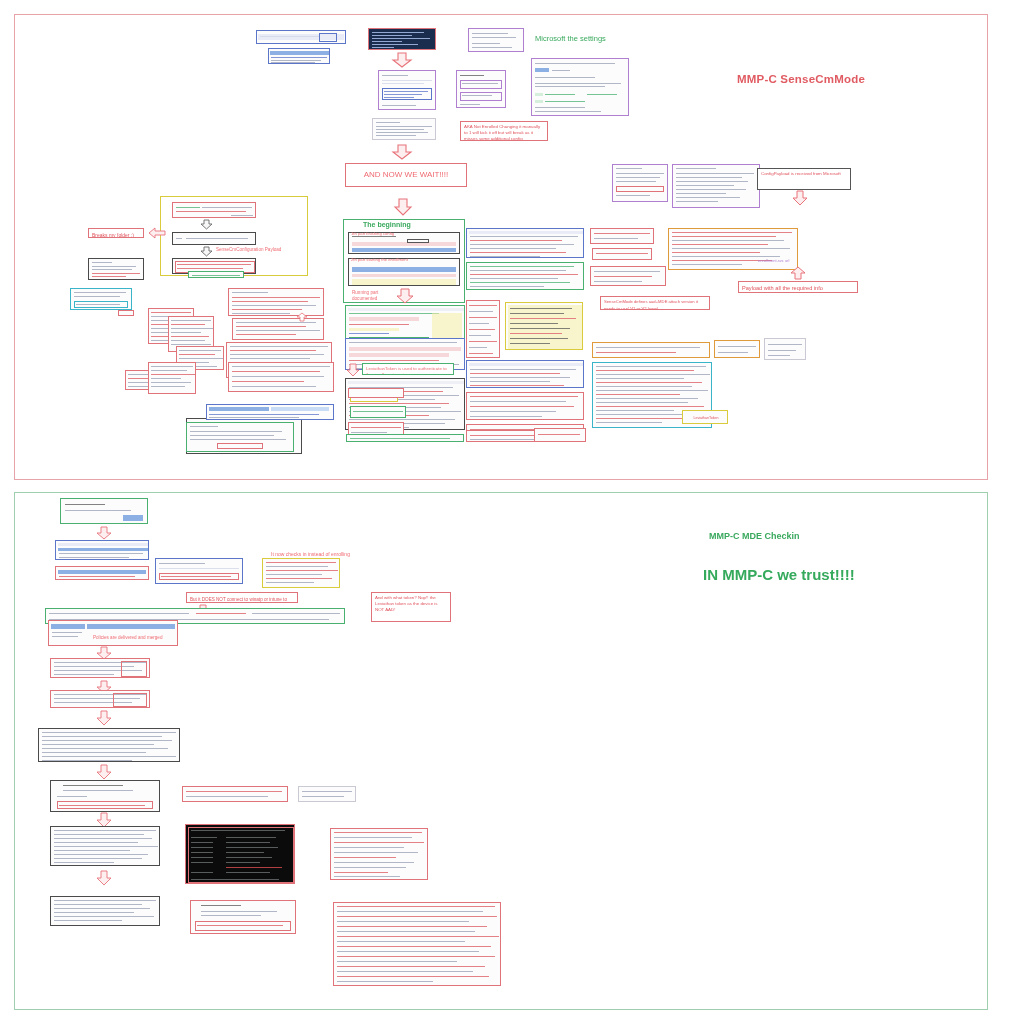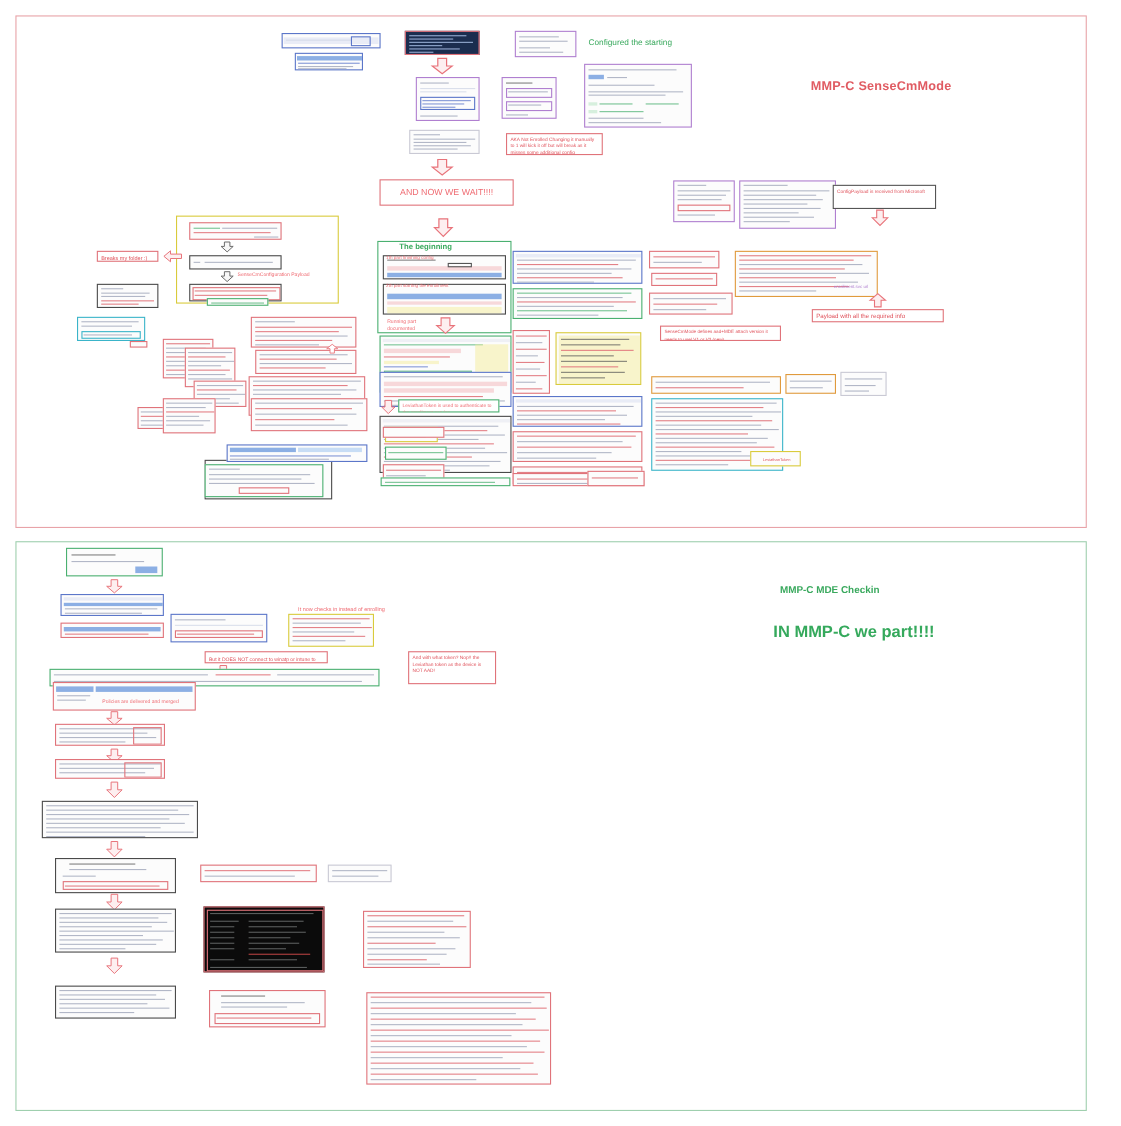--- a/index.html
+++ b/index.html
@@ -179,21 +179,21 @@
     <div class="ln navyln" style="left:3px;top:15px;width:46px;"></div>
     <div class="ln navyln" style="left:3px;top:18px;width:22px;"></div>
   </div>
   <div class="shot p" style="left:468px;top:28px;width:56px;height:24px;">
     <div class="ln" style="left:3px;top:4px;width:36px;"></div>
     <div class="ln" style="left:3px;top:8px;width:44px;"></div>
     <div class="ln" style="left:3px;top:14px;width:28px;"></div>
     <div class="ln" style="left:3px;top:18px;width:40px;"></div>
   </div>
 
-  <div class="lbl" id="lbl-configured" style="left:535px;top:34px;font-size:7.5px;color:#3aa95e;">Configured the starting</div>
+  <div class="lbl" id="lbl-configured" style="left:535px;top:34px;font-size:7.5px;color:#3aa95e;">Microsoft the settings</div>
 
   <div class="shot p" style="left:531px;top:58px;width:98px;height:58px;">
     <div class="ln" style="left:3px;top:4px;width:80px;"></div>
     <div class="band blue" style="left:3px;top:9px;width:14px;height:4px;"></div>
     <div class="ln" style="left:20px;top:11px;width:18px;"></div>
     <div class="ln" style="left:3px;top:18px;width:60px;"></div>
     <div class="ln" style="left:3px;top:24px;width:86px;"></div>
     <div class="ln" style="left:3px;top:27px;width:70px;"></div>
     <div class="band grn" style="left:3px;top:34px;width:8px;height:3px;"></div>
     <div class="ln gg" style="left:13px;top:35px;width:30px;"></div>
@@ -659,21 +659,21 @@
   <div class="shot g" style="left:186px;top:422px;width:108px;height:30px;">
     <div class="ln" style="left:3px;top:3px;width:28px;"></div>
     <div class="ln" style="left:3px;top:8px;width:92px;"></div>
     <div class="ln" style="left:3px;top:12px;width:84px;"></div>
     <div class="ln" style="left:3px;top:16px;width:96px;"></div>
     <div class="box-ol" style="left:30px;top:20px;width:46px;height:6px;"></div>
   </div>
 
   <div class="panel" id="panel-checkin"></div>
   <div class="panel-title" id="title-checkin">MMP-C MDE Checkin</div>
-  <div class="panel-title" id="title-trust">IN MMP-C we part!!!!</div>
+  <div class="panel-title" id="title-trust">IN MMP-C we trust!!!!</div>
 
   <div class="shot g" style="left:60px;top:498px;width:88px;height:26px;">
     <div class="ln kk" style="left:4px;top:5px;width:40px;"></div>
     <div class="ln" style="left:4px;top:11px;width:66px;"></div>
     <div class="band blue" style="left:62px;top:16px;width:20px;height:6px;"></div>
   </div>
   <div class="fatarrow" style="left:96px;top:526px;">
     <svg width="16" height="14" viewBox="0 0 16 14">
         <path d="M5,1 L11,1 L11,7 L15,7 L8,13 L1,7 L5,7 Z" fill="#fdeff0" stroke="#e8737a" stroke-width=".9"></path>
       </svg>

